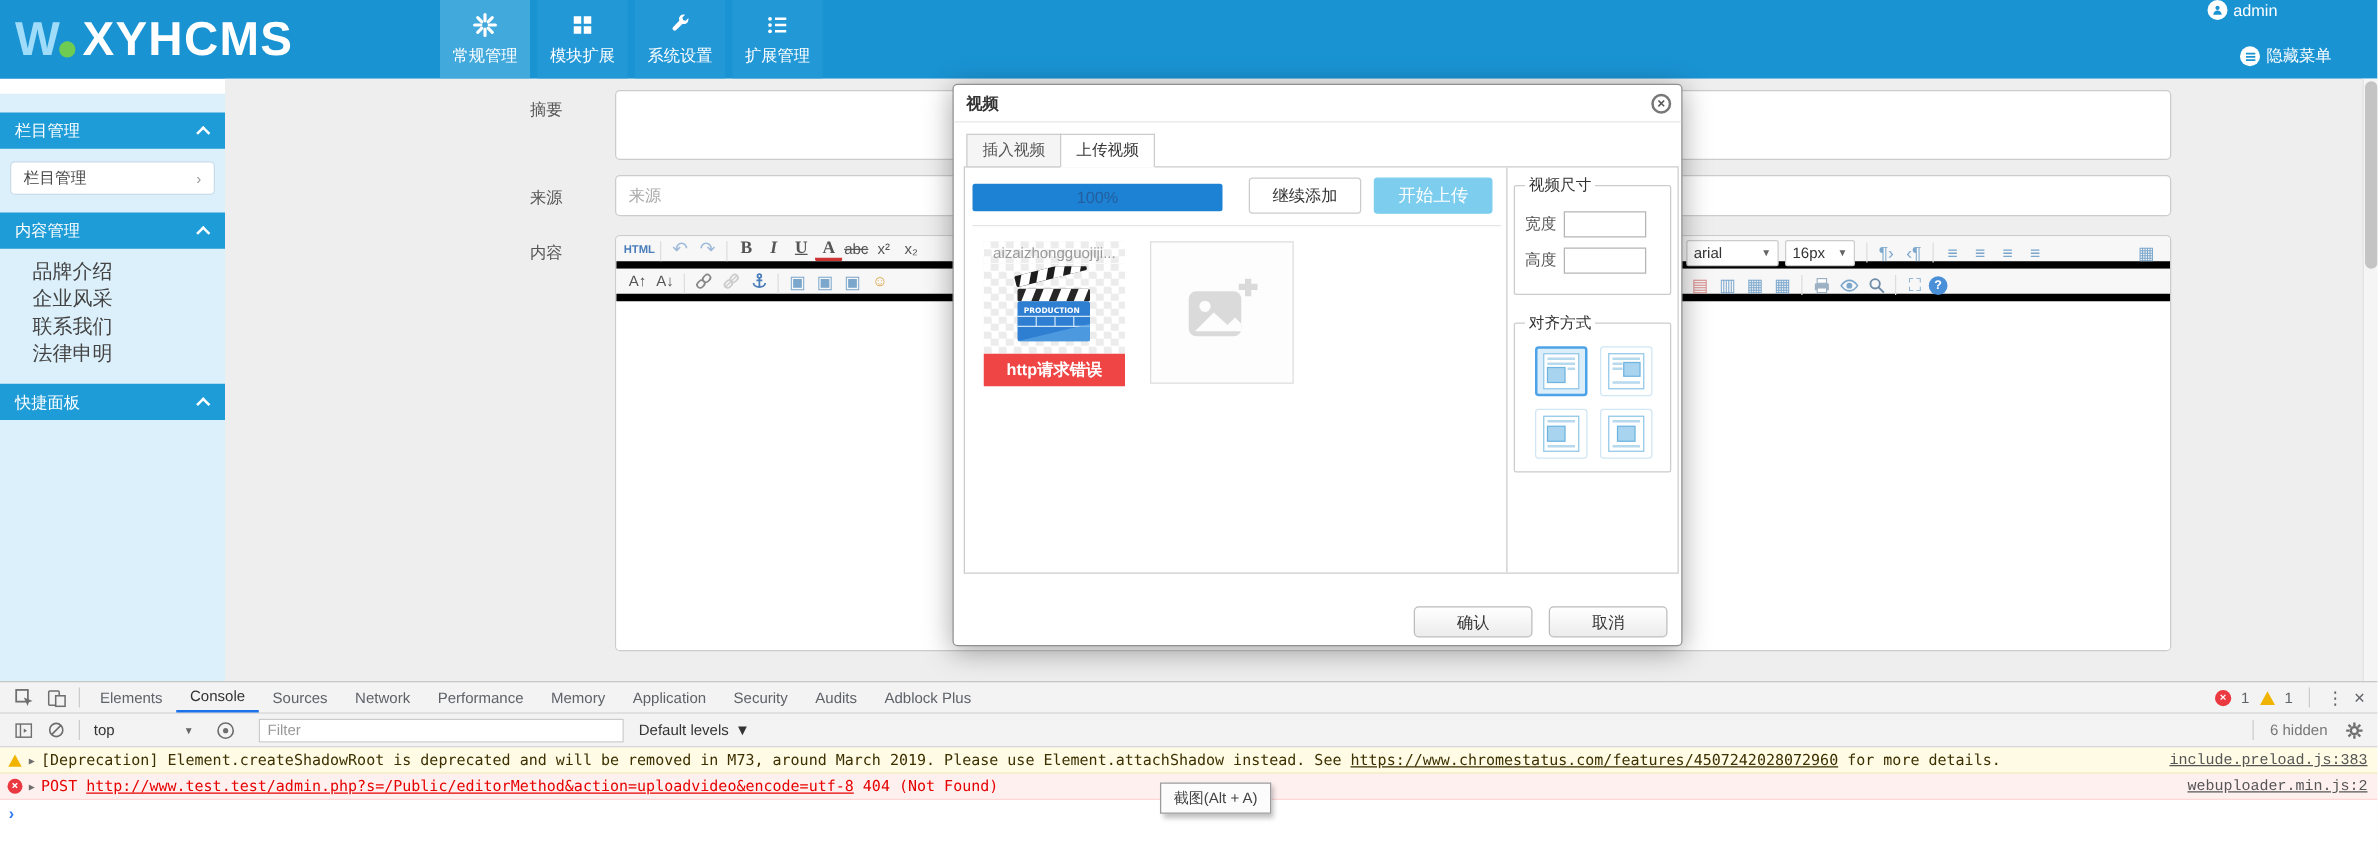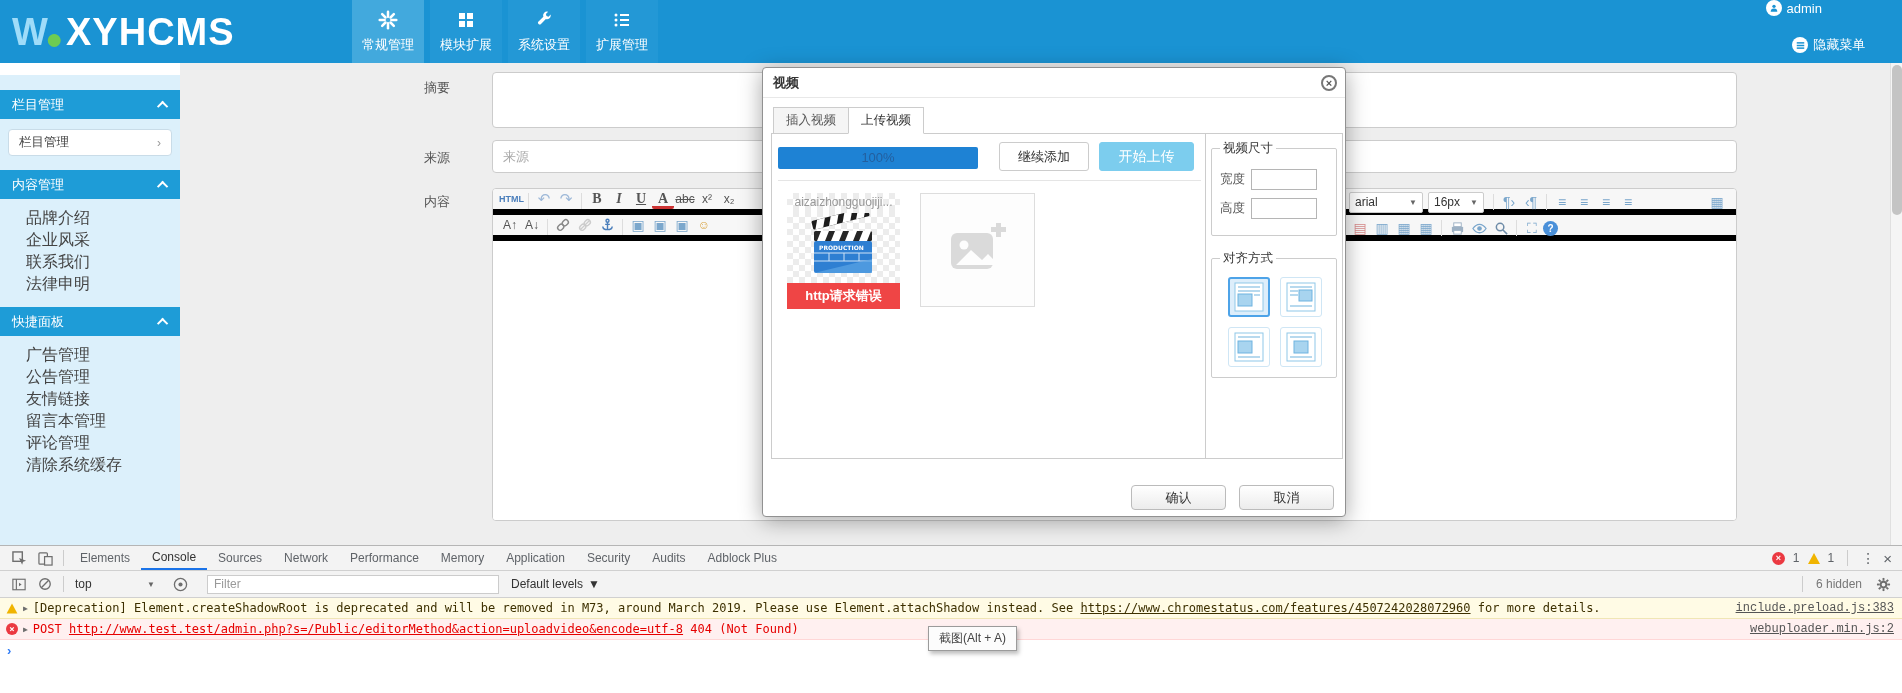--- a/index.html
+++ b/index.html
@@ -244,28 +244,20 @@
     </div>
     <div class="side-list">
       <div class="side-item">品牌介绍</div>
       <div class="side-item">企业风采</div>
       <div class="side-item">联系我们</div>
       <div class="side-item">法律申明</div>
     </div>
     <div class="side-hd">
       <span>快捷面板</span>
         <span class="chev"></span>
-    </div>
-    <div class="side-list">
-      <div class="side-item">广告管理</div>
-      <div class="side-item">公告管理</div>
-      <div class="side-item">友情链接</div>
-      <div class="side-item">留言本管理</div>
-      <div class="side-item">评论管理</div>
-      <div class="side-item">清除系统缓存</div>
     </div>
   </div>
 
   <div class="main">
     <div class="flabel" style="top:16px;">摘要</div>
     <textarea class="summary-box" style=""></textarea>
 
     <div class="flabel" style="top:86px;">来源</div>
     <input class="source-input" placeholder="来源" style="">
 

